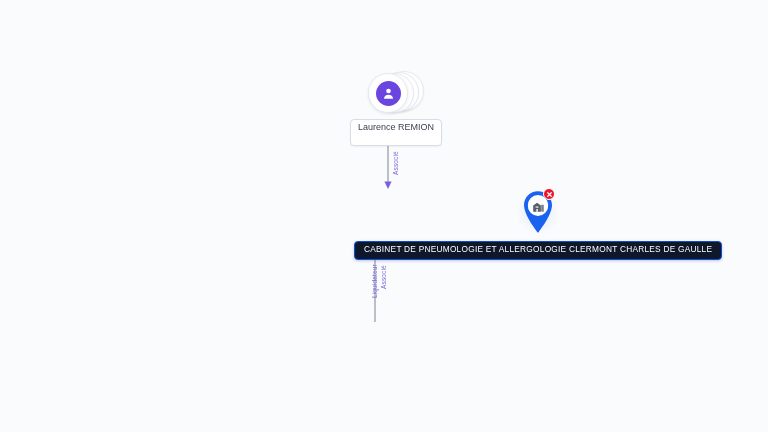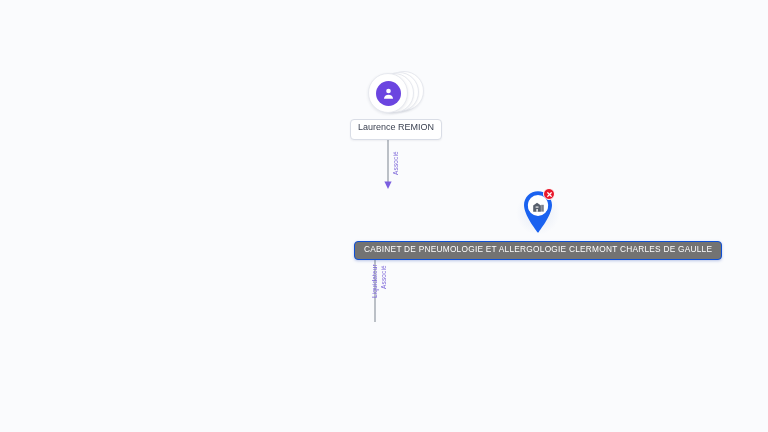--- a/index.html
+++ b/index.html
@@ -107,21 +107,21 @@
   }
 
   .avatar-circle svg { display: block; }
 
   
   .name-pill {
     margin-top: 3px;
     background: #ffffff;
     border: 1px solid #d9dde6;
     border-radius: 4px;
-    padding: 2px 7px 6px 7px;
+    padding: 2px 7px 12px 7px;
     font-size: 9px;
     color: #3c4252;
     white-space: nowrap;
     box-shadow: 0 1px 2px rgba(30,40,70,0.06);
     line-height: 1.25;
   }
 
   
   #company-node {
     position: absolute;
@@ -180,21 +180,21 @@
     border: 1.2px solid #ffffff;
     display: flex;
     align-items: center;
     justify-content: center;
   }
 
   .error-badge svg { display: block; }
 
   .company-bar {
     margin-top: 1px;
-    background: #737373;
+    background: #0f172a;
     border: 1px solid #0d4fd6;
     border-radius: 4px;
     color: #ffffff;
     font-size: 8.3px;
     letter-spacing: 0.25px;
     padding: 3px 9px 4px 9px;
     white-space: nowrap;
     box-shadow: 0 1px 3px rgba(20,60,180,0.28);
     line-height: 1.2;
   }

